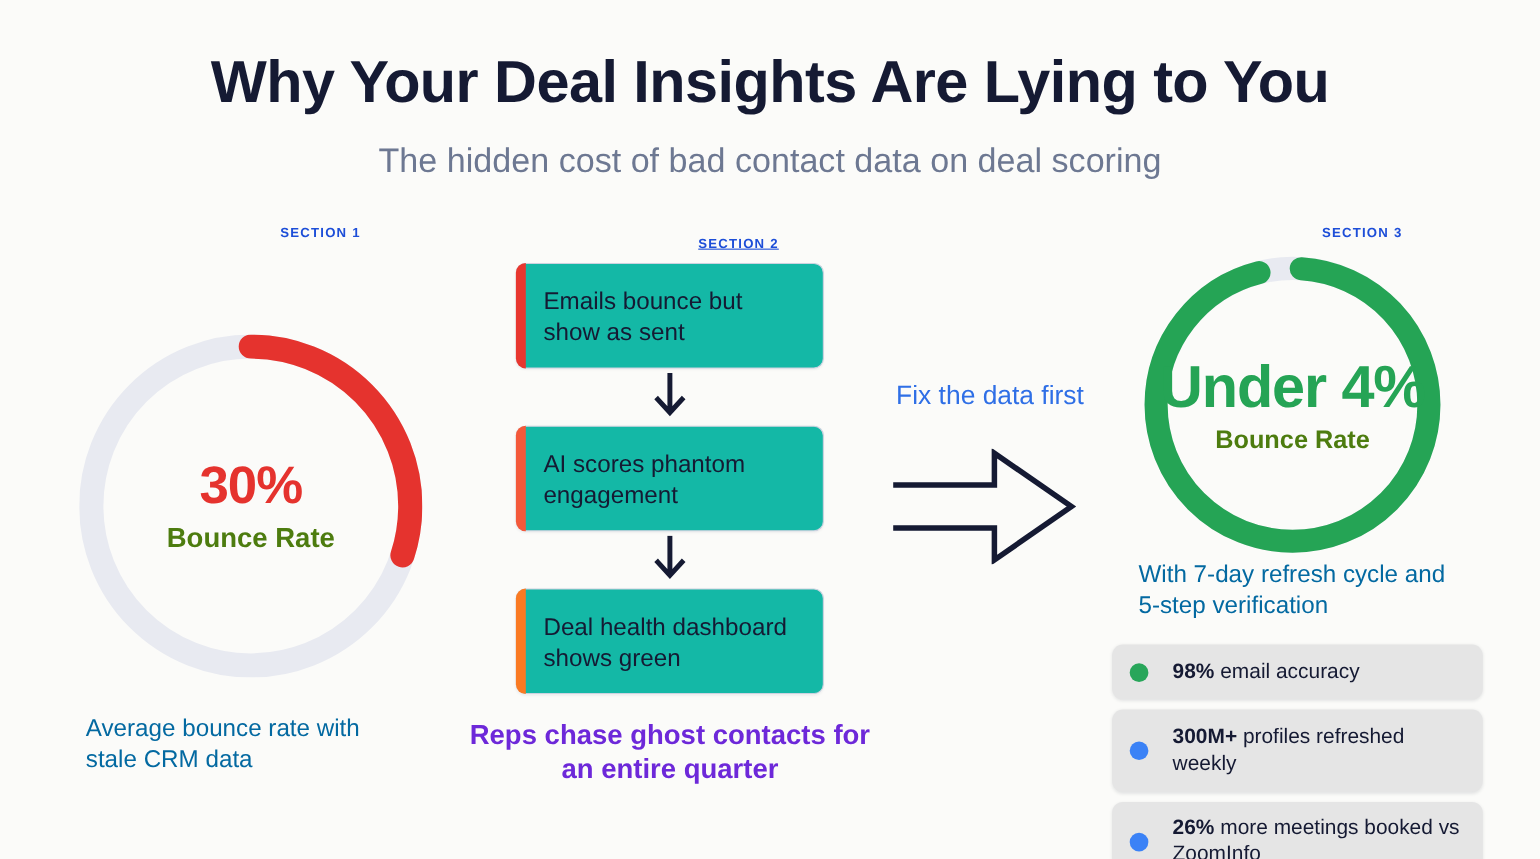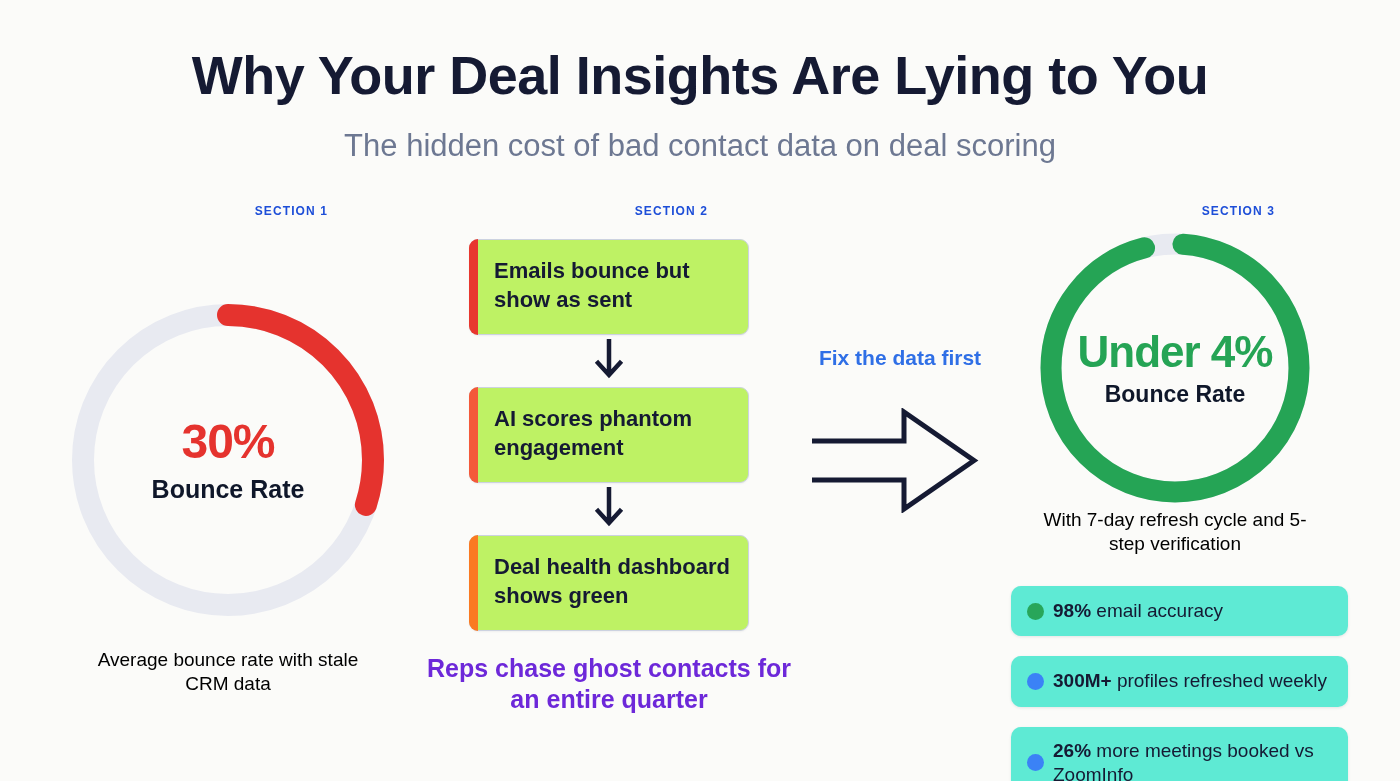--- a/index.html
+++ b/index.html
@@ -22,57 +22,56 @@
     margin-top:24px; font-size:31px; font-weight:400;
     color:#6d7892; line-height:1.15;
   }
 
   
   .sec-label {
     position:absolute; font-size:12px; font-weight:bold;
     letter-spacing:1.1px; color:#1d4ed8; text-align:right;
   }
   #sec1-label { left:128px; top:204px; width:200px; }
-  #sec2-label { left:508px; top:204px; width:200px; }
+  #sec2-label { left:508px; top:214px; width:200px;text-decoration:underline; }
   #sec3-label { left:1075px; top:204px; width:200px; }
 
   
   .donut { position:absolute; }
   #donut-left  { left:72px;  top:304px; width:312px; height:312px; }
   #donut-right { left:1039px; top:232px; width:272px; height:272px; }
   .donut svg { display:block; width:100%; height:100%; }
 
   .donut-center {
     position:absolute; left:0; right:0; top:50%;
     transform:translateY(-50%); text-align:center; line-height:1;
   }
   .donut-big { font-weight:bold; letter-spacing:-1px; }
-  .donut-small { font-weight:bold; color:#0f172a; }
+  .donut-small { font-weight:bold; color:#4d7c0f; }
   #donut-left .donut-big   { font-size:48px; color:#e5332e; }
   #donut-left .donut-small { font-size:25px; margin-top:11px; }
-  #donut-right .donut-big   { font-size:44px; color:#25a455; }
+  #donut-right .donut-big   { font-size:54px; color:#25a455; }
   #donut-right .donut-small { font-size:23px; margin-top:9px; }
 
   
   .caption {
-    position:absolute; text-align:center; font-size:19px;
-    color:#000000; line-height:1.28;
+    position:absolute; text-align:left; font-size:22px;
+    color:#0369a1; line-height:1.28;
   }
   #caption-left  { left:78px;  top:648px; width:300px; }
   #caption-right { left:1035px; top:508px; width:280px; }
 
   
   .flow { position:absolute; left:469px; top:239px; width:280px; }
   .flow-box {
-    position:relative; background:#bef264;
+    position:relative; background:#14b8a6;
     border:1px solid #ccd2e0; border-radius:9px;
     padding:17px 16px 17px 24px; min-height:96px;
-    display:flex; align-items:flex-start;
+    display:flex; align-items:flex-end;
     box-shadow:0 1px 2px rgba(20,26,50,0.05);
-    font-weight:bold;
   }
   .flow-accent {
     position:absolute; left:-1px; top:-1px; bottom:-1px;
     width:9px; border-radius:9px 0 0 9px;
   }
   .flow-text { font-size:22px; color:#151a33; line-height:1.3; }
   .flow-arrow {
     height:52px; display:flex; align-items:center; justify-content:center;
     color:#151a33;
   }
@@ -81,30 +80,30 @@
     position:absolute; left:419px; top:653px; width:380px;
     text-align:center; font-size:25px; font-weight:bold;
     color:#6d28d9; line-height:1.25;
   }
 
   
   #connector { position:absolute; left:812px; top:408px; width:170px; height:105px; }
   #connector svg { display:block; }
   #connector-label {
     position:absolute; left:780px; top:346px; width:240px;
-    text-align:center; font-size:21px; font-weight:bold; color:#2f6fe6;
+    text-align:center; font-size:24px; font-weight:normal; color:#2f6fe6;
   }
 
   
   .legend { position:absolute; left:1011px; top:586px; width:337px; }
   .legend-card {
-    background:#5eead4; border-radius:10px;
+    background:#e5e5e5; border-radius:10px;
     box-shadow:0 1px 3px rgba(20,26,50,0.10);
-    padding:13px 16px; margin-bottom:20px;
-    display:flex; align-items:center; gap:9px;
+    padding:13px 16px; margin-bottom:9px;
+    display:flex; align-items:center; gap:22px;
   }
   .legend-card.tall { padding:12px 16px; align-items:center; }
   .legend-dot { width:17px; height:17px; border-radius:50%; flex:0 0 17px; }
   .legend-text { font-size:19px; color:#151a33; line-height:1.28; }
   .legend-text b { font-weight:bold; }
 </style>
 </head>
 <body>
 
 <div class="canvas">

